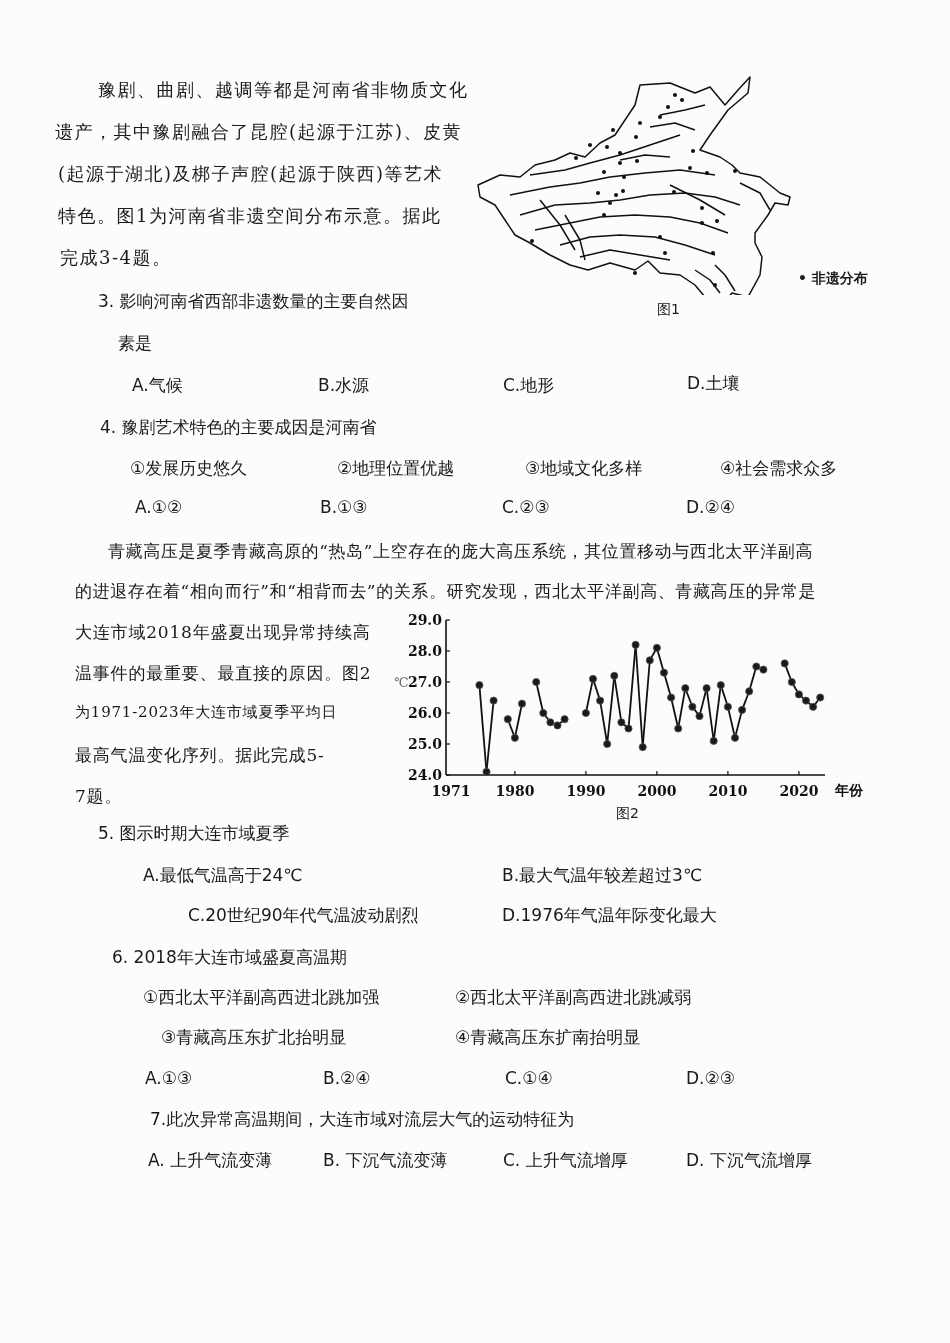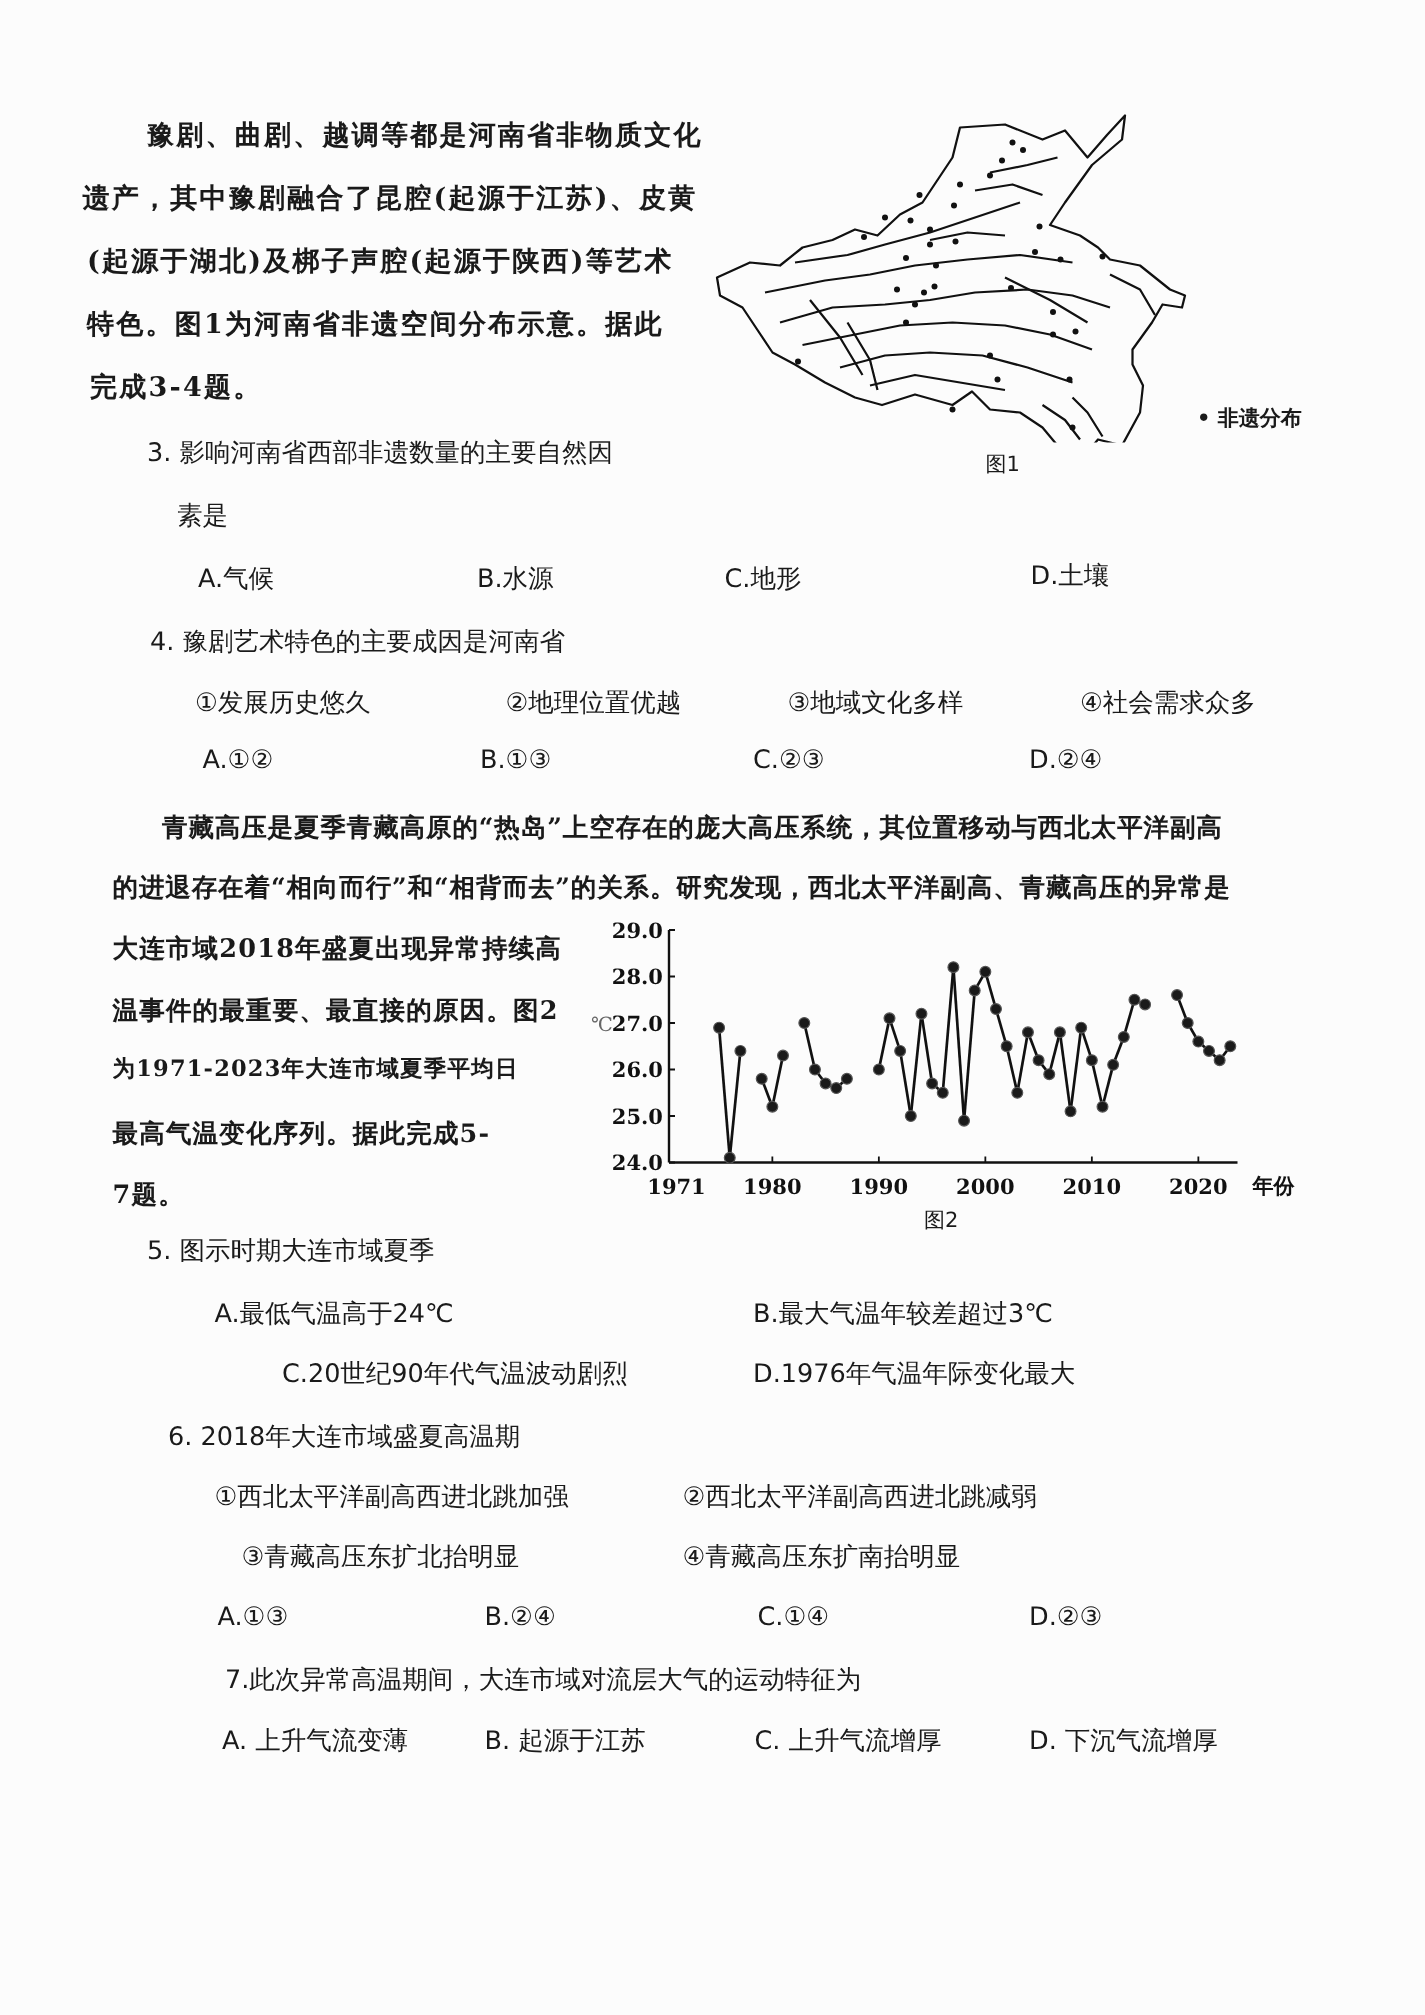--- a/index.html
+++ b/index.html
@@ -2,21 +2,21 @@
 <html><head>
 <meta charset="utf-8">
 <style>
   html, body { margin:0; padding:0; }
   body {
     width:950px; height:1343px; background:#ffffff; position:relative; overflow:hidden;
     font-family:"DejaVu Serif","Liberation Serif",serif; color:#1a1a1a;
   }
   .page { position:absolute; left:0; top:0; width:950px; height:1343px; background:#fcfcfc; }
   .abs { position:absolute; white-space:nowrap; }
-  .serif-para { font-family:"DejaVu Serif","Liberation Serif",serif; font-size:18px; letter-spacing:1.5px;font-weight:bold; }
+  .serif-para { font-family:"DejaVu Serif","Liberation Serif",serif; font-size:18px; letter-spacing:1.5px; }
   .q { font-family:"DejaVu Sans","Liberation Sans",sans-serif; font-size:17px; }
   .opt { font-family:"DejaVu Sans","Liberation Sans",sans-serif; font-size:17px; }
   .caption { font-family:"DejaVu Sans","Liberation Sans",sans-serif; font-size:14px; }
   .footer { font-family:"DejaVu Serif","Liberation Serif",serif; font-size:16px; font-weight:bold; letter-spacing:1px; }
   svg text { font-family:"DejaVu Serif","Liberation Serif",serif; }
 </style>
 </head>
 <body>
 
 <div class="page">
@@ -91,21 +91,21 @@
       <span>非遗分布</span>
     </div>
     <div class="abs caption" style="left:187px;top:236px;">图1</div>
   </div>
 
   <div>
     <div class="abs q" style="left:98px;top:290px;">3. 影响河南省西部非遗数量的主要自然因</div>
     <div class="abs q" style="left:118px;top:332px;">素是</div>
     <div class="abs opt" style="left:132px;top:374px;">A.气候</div>
     <div class="abs opt" style="left:318px;top:374px;">B.水源</div>
-    <div class="abs opt" style="left:483px;top:374px;">C.地形</div>
+    <div class="abs opt" style="left:503px;top:374px;">C.地形</div>
     <div class="abs opt" style="left:687px;top:372px;">D.土壤</div>
   </div>
 
   <div>
     <div class="abs q" style="left:100px;top:416px;">4. 豫剧艺术特色的主要成因是河南省</div>
     <div class="abs opt" style="left:130px;top:457px;">①发展历史悠久</div>
     <div class="abs opt" style="left:337px;top:457px;">②地理位置优越</div>
     <div class="abs opt" style="left:525px;top:457px;">③地域文化多样</div>
     <div class="abs opt" style="left:720px;top:457px;">④社会需求众多</div>
     <div class="abs opt" style="left:135px;top:497px;">A.①②</div>
@@ -254,18 +254,18 @@
     <div class="abs opt" style="left:455px;top:1026px;">④青藏高压东扩南抬明显</div>
     <div class="abs opt" style="left:145px;top:1068px;">A.①③</div>
     <div class="abs opt" style="left:323px;top:1068px;">B.②④</div>
     <div class="abs opt" style="left:505px;top:1068px;">C.①④</div>
     <div class="abs opt" style="left:686px;top:1068px;">D.②③</div>
   </div>
 
   <div>
     <div class="abs q" style="left:115px;top:1108px;margin-left:35px;">7.此次异常高温期间，大连市域对流层大气的运动特征为</div>
     <div class="abs opt" style="left:148px;top:1149px;">A. 上升气流变薄</div>
-    <div class="abs opt" style="left:323px;top:1149px;">B. 起源于江苏</div>
+    <div class="abs opt" style="left:323px;top:1149px;">B. 下沉气流变薄</div>
     <div class="abs opt" style="left:503px;top:1149px;">C. 上升气流增厚</div>
     <div class="abs opt" style="left:686px;top:1149px;">D. 下沉气流增厚</div>
   </div>
 
 </div>
 
 </body></html>

